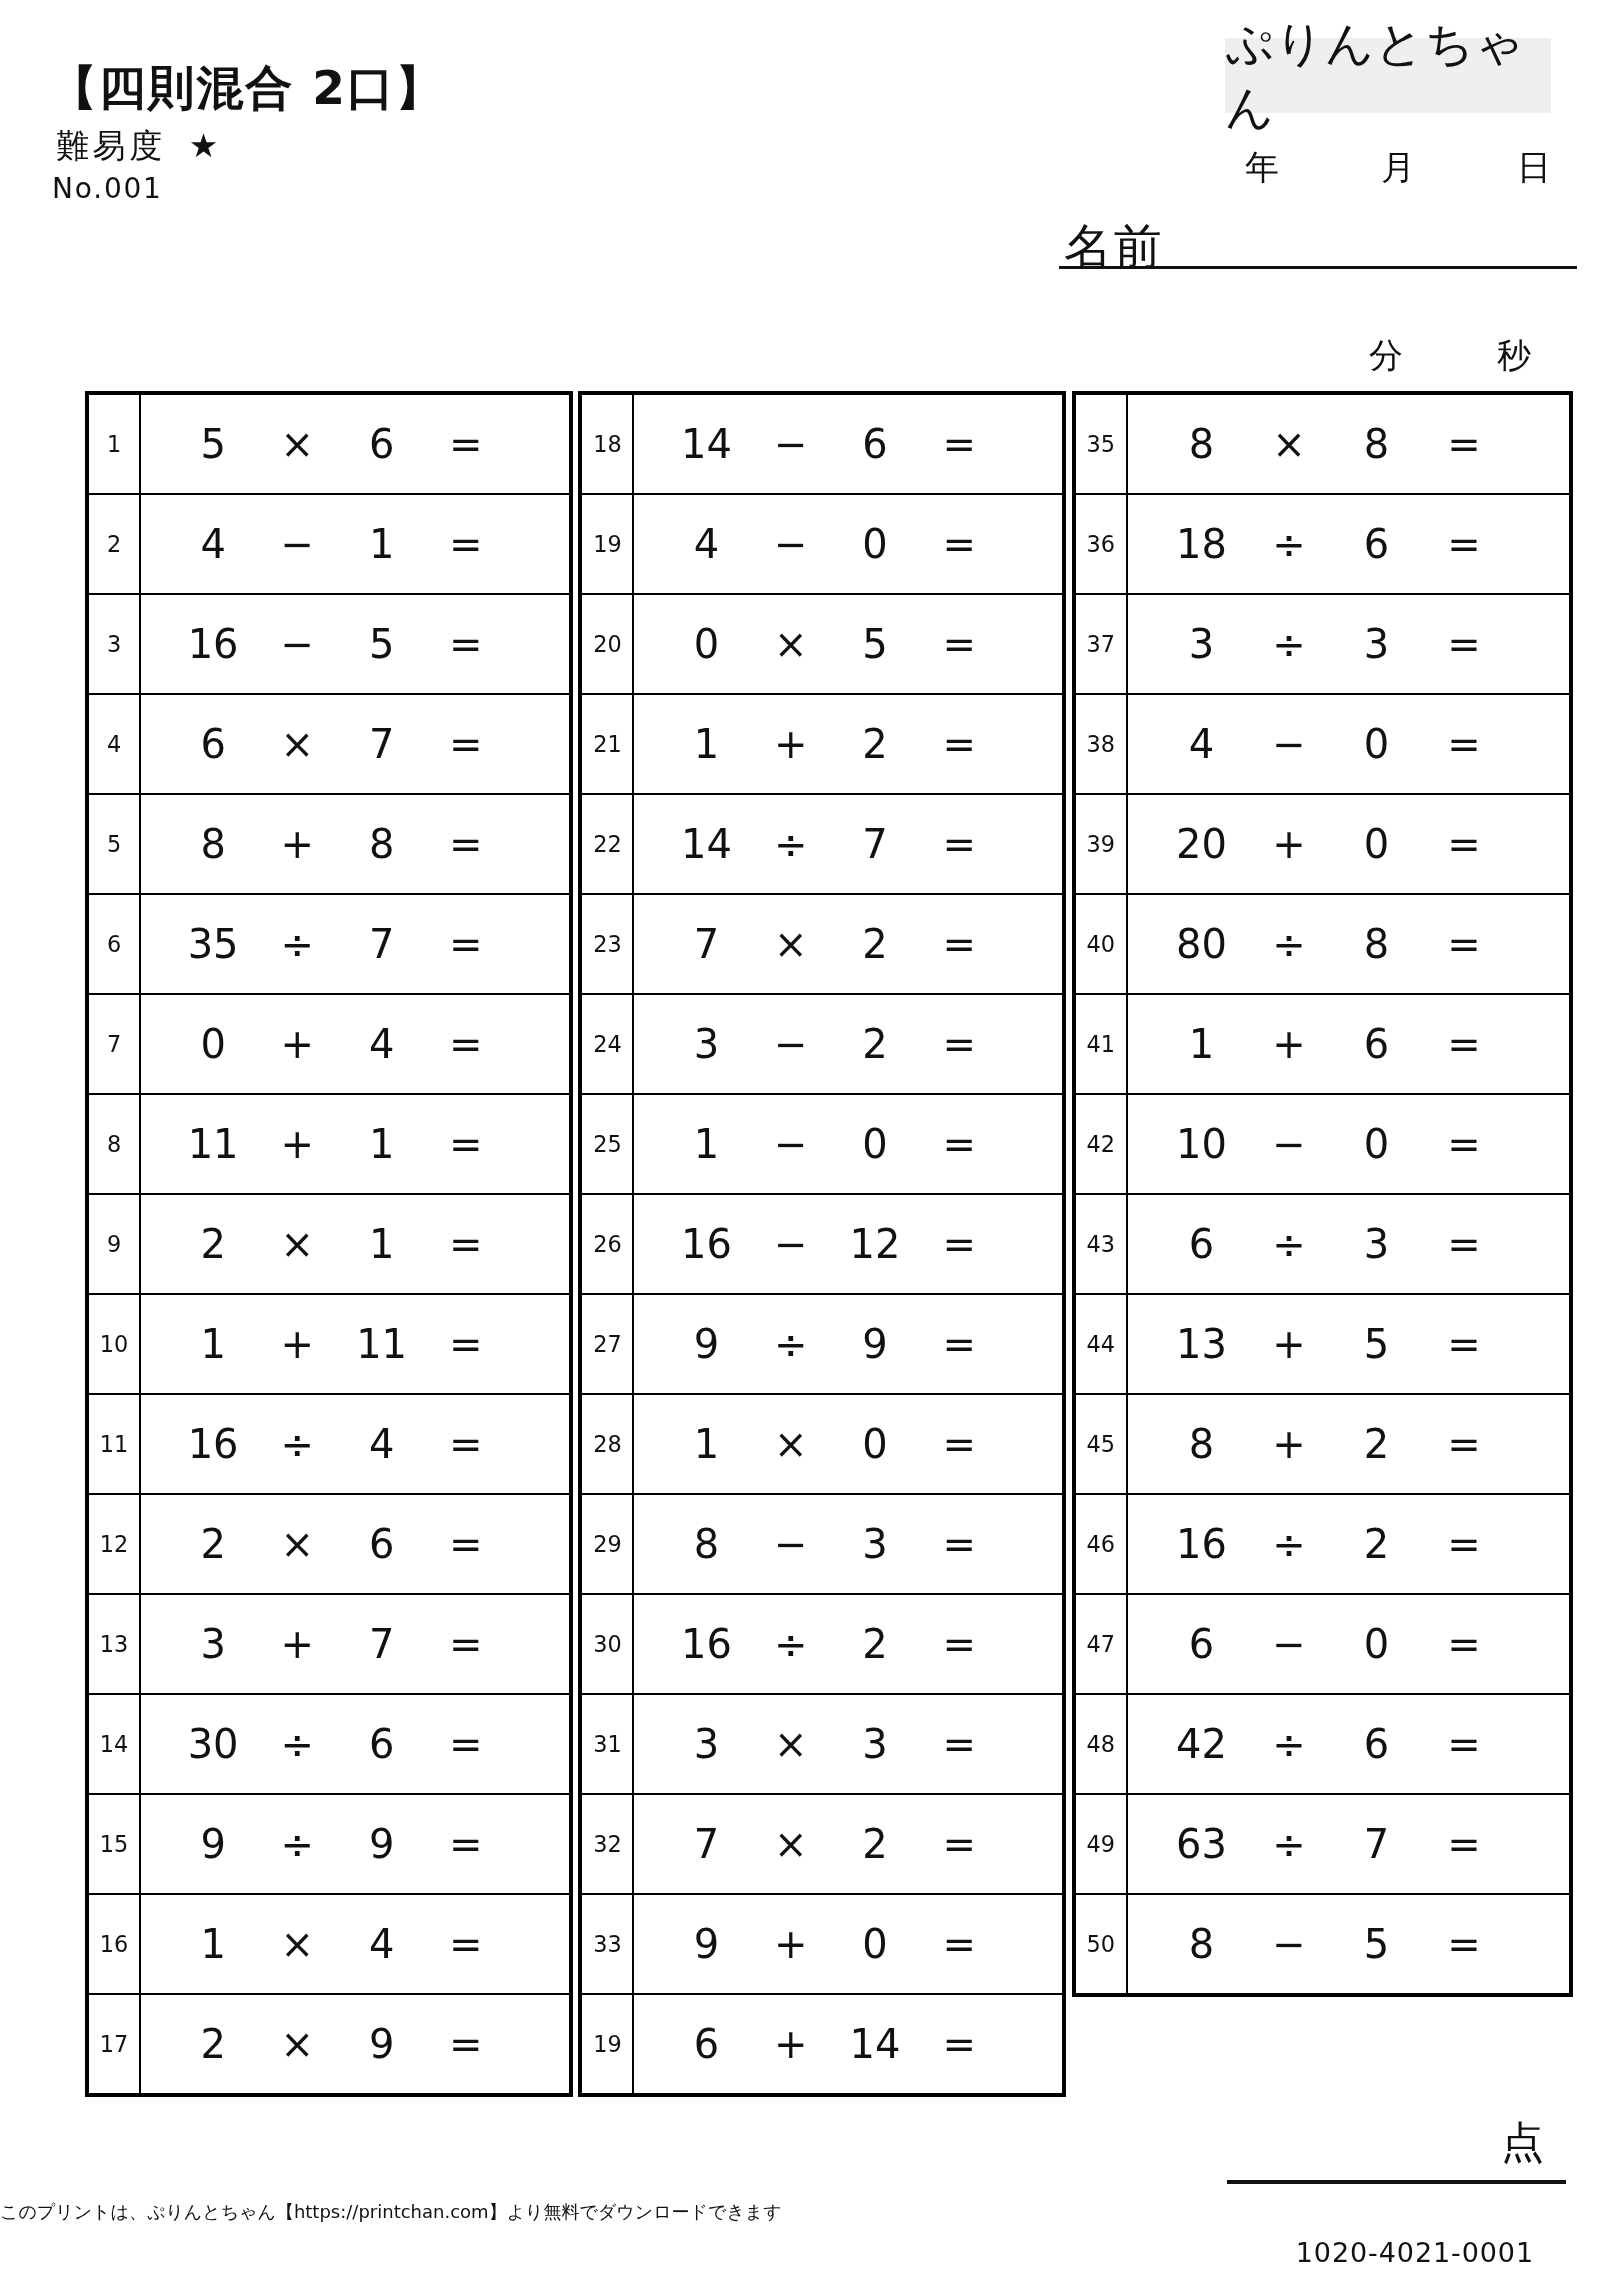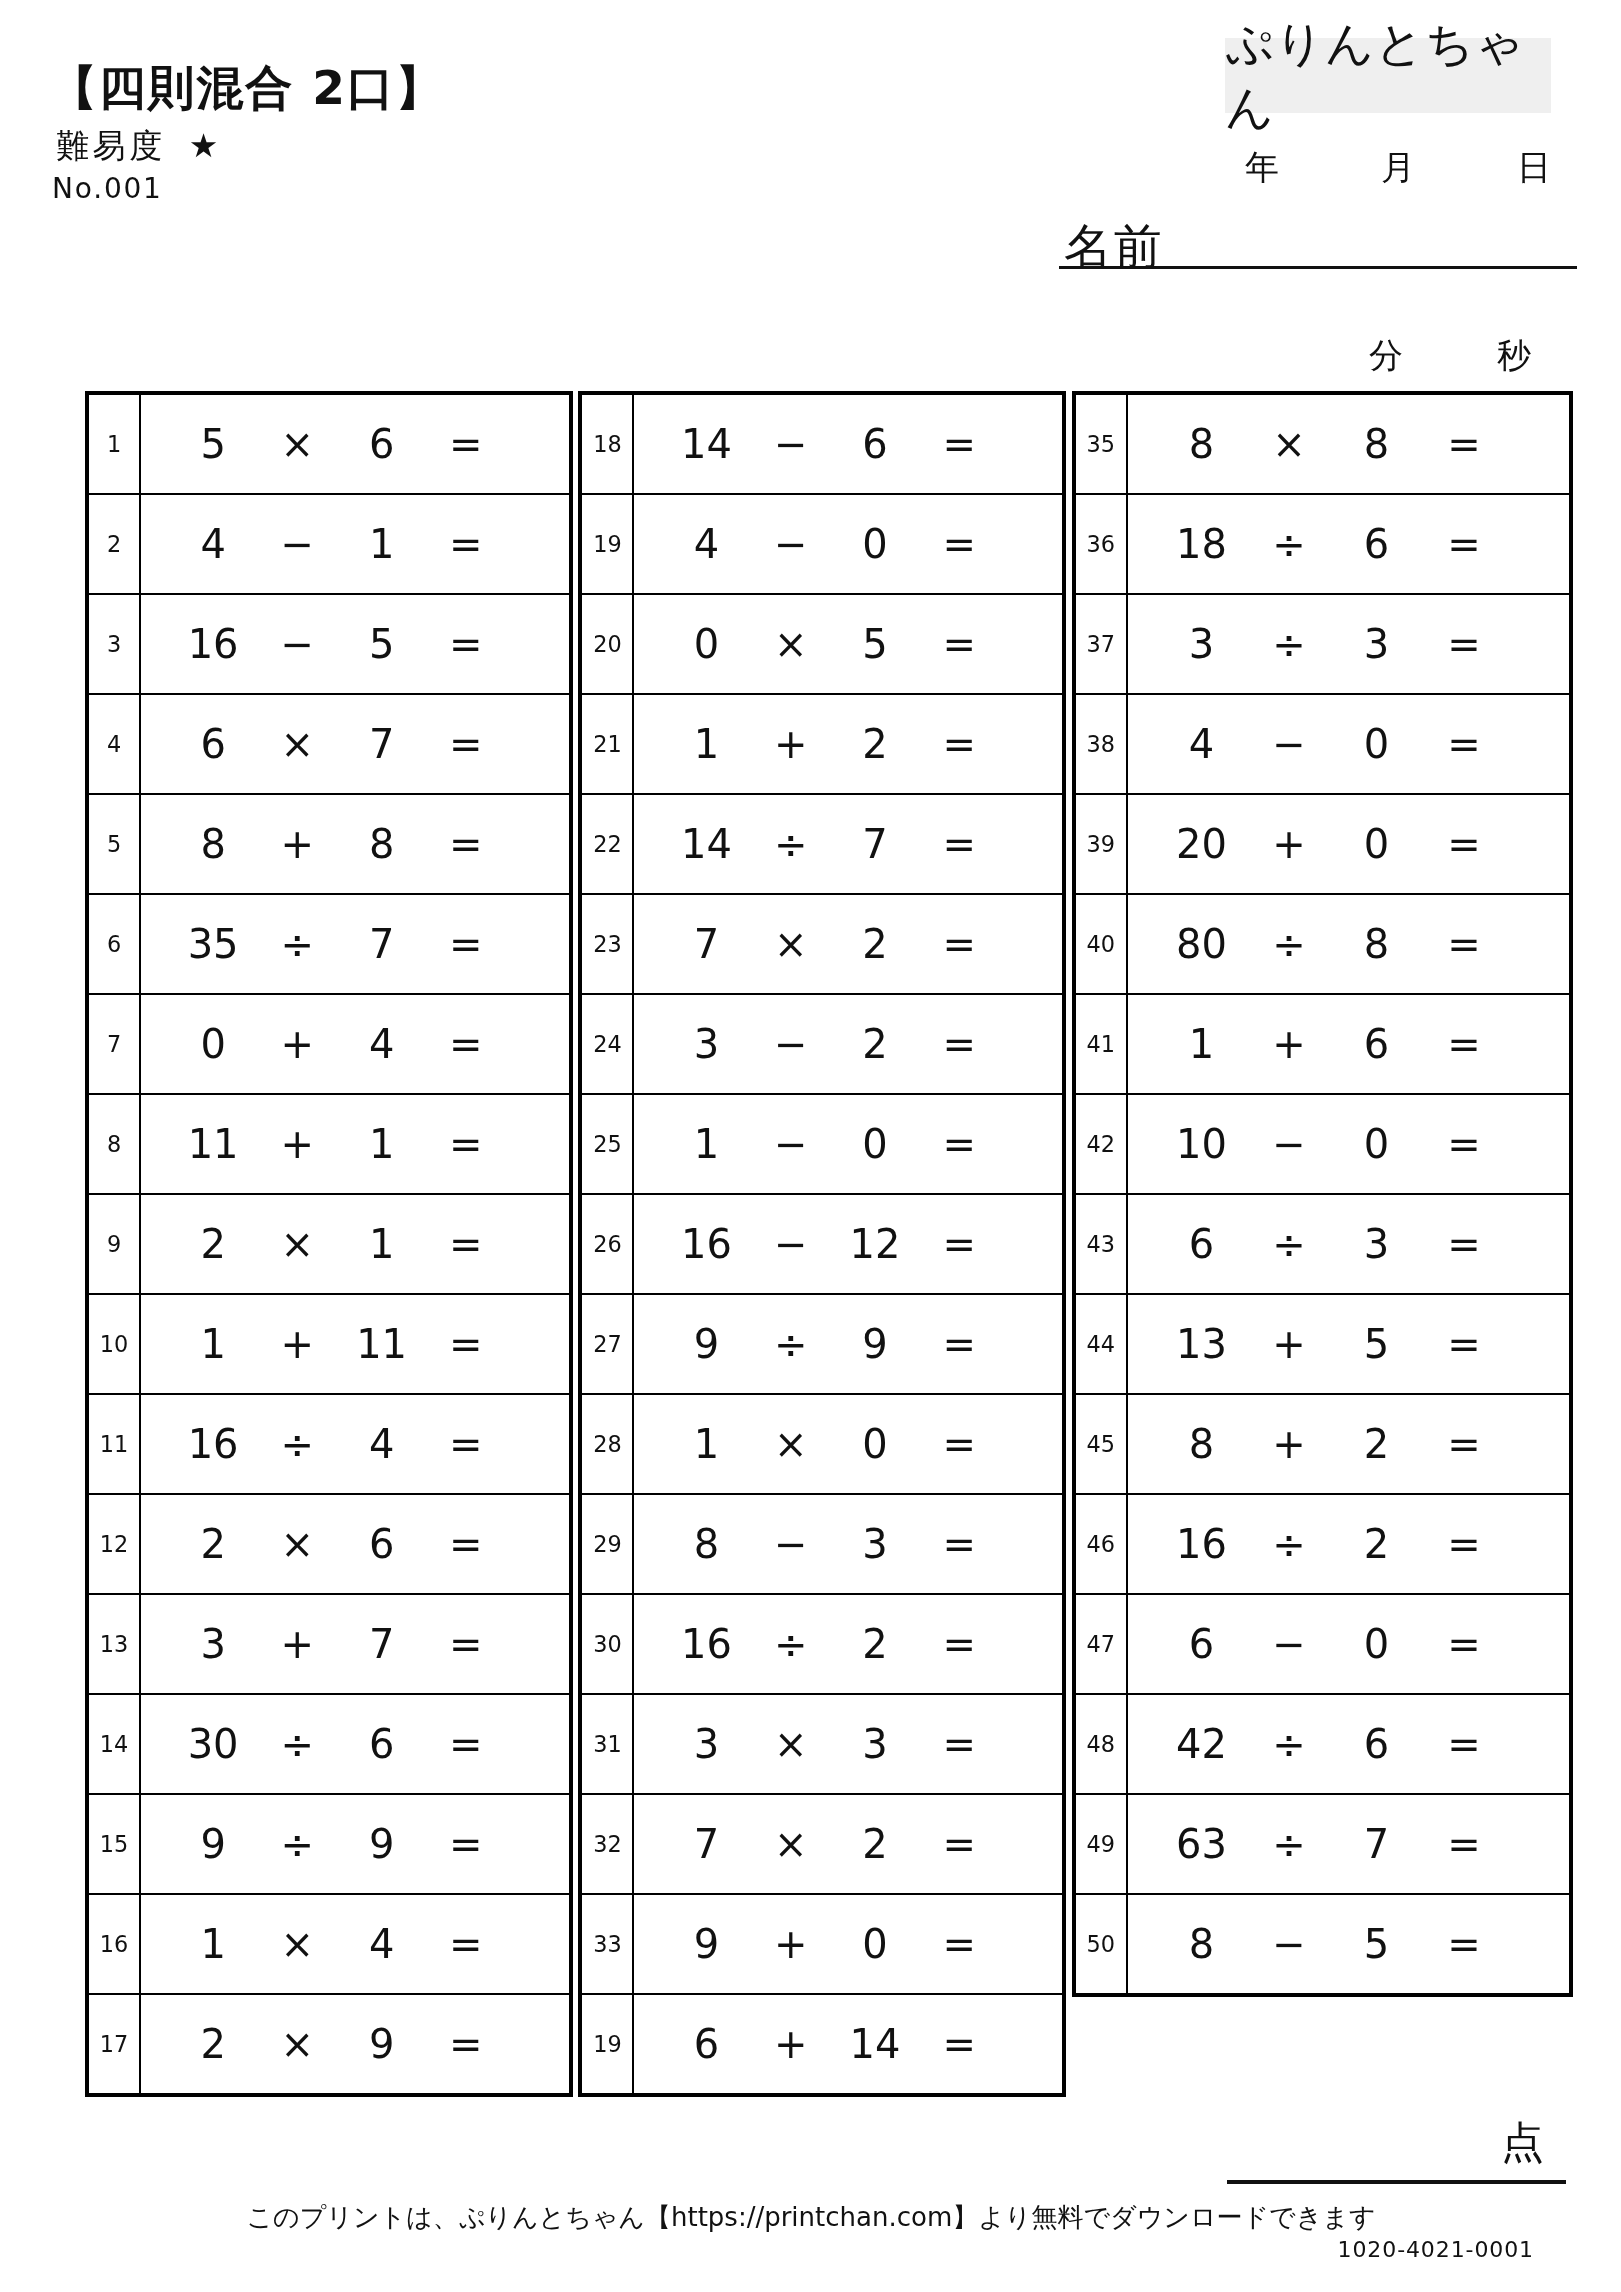--- a/index.html
+++ b/index.html
@@ -32,22 +32,22 @@
     width:50px;border-right:2.7px solid #000;display:flex;align-items:center;justify-content:center;
     font-size:22.4px;flex:none;
   }
   .prob{
     flex:1;display:grid;grid-template-columns:1fr 1fr 1fr 1fr;align-items:center;
     padding:0 61px 0 30px;font-size:40px;
   }
   .prob span{text-align:center;}
   .score-label{left:1501px;top:2114px;font-size:43px;}
   .score-line{left:1227px;top:2180px;width:339px;height:3.6px;background:#111;}
-  .footer-credit{left:0;top:2200px;width:1622px;text-align:center;font-size:26px;}
-  .footer-code{left:0;top:2237px;width:1534px;text-align:right;font-size:22px;letter-spacing:0.9px;}
+  .footer-credit{left:0;top:2200px;width:1622px;font-size:18px;}
+  .footer-code{left:0;top:2237px;width:1534px;text-align:right;font-size:27px;letter-spacing:0.9px;}
 </style>
 </head>
 <body>
 
 <div class="abs title">【四則混合 2口】</div>
 
 <div class="abs difficulty">
   <span>難易度</span><span class="star">★</span>
 </div>
 

